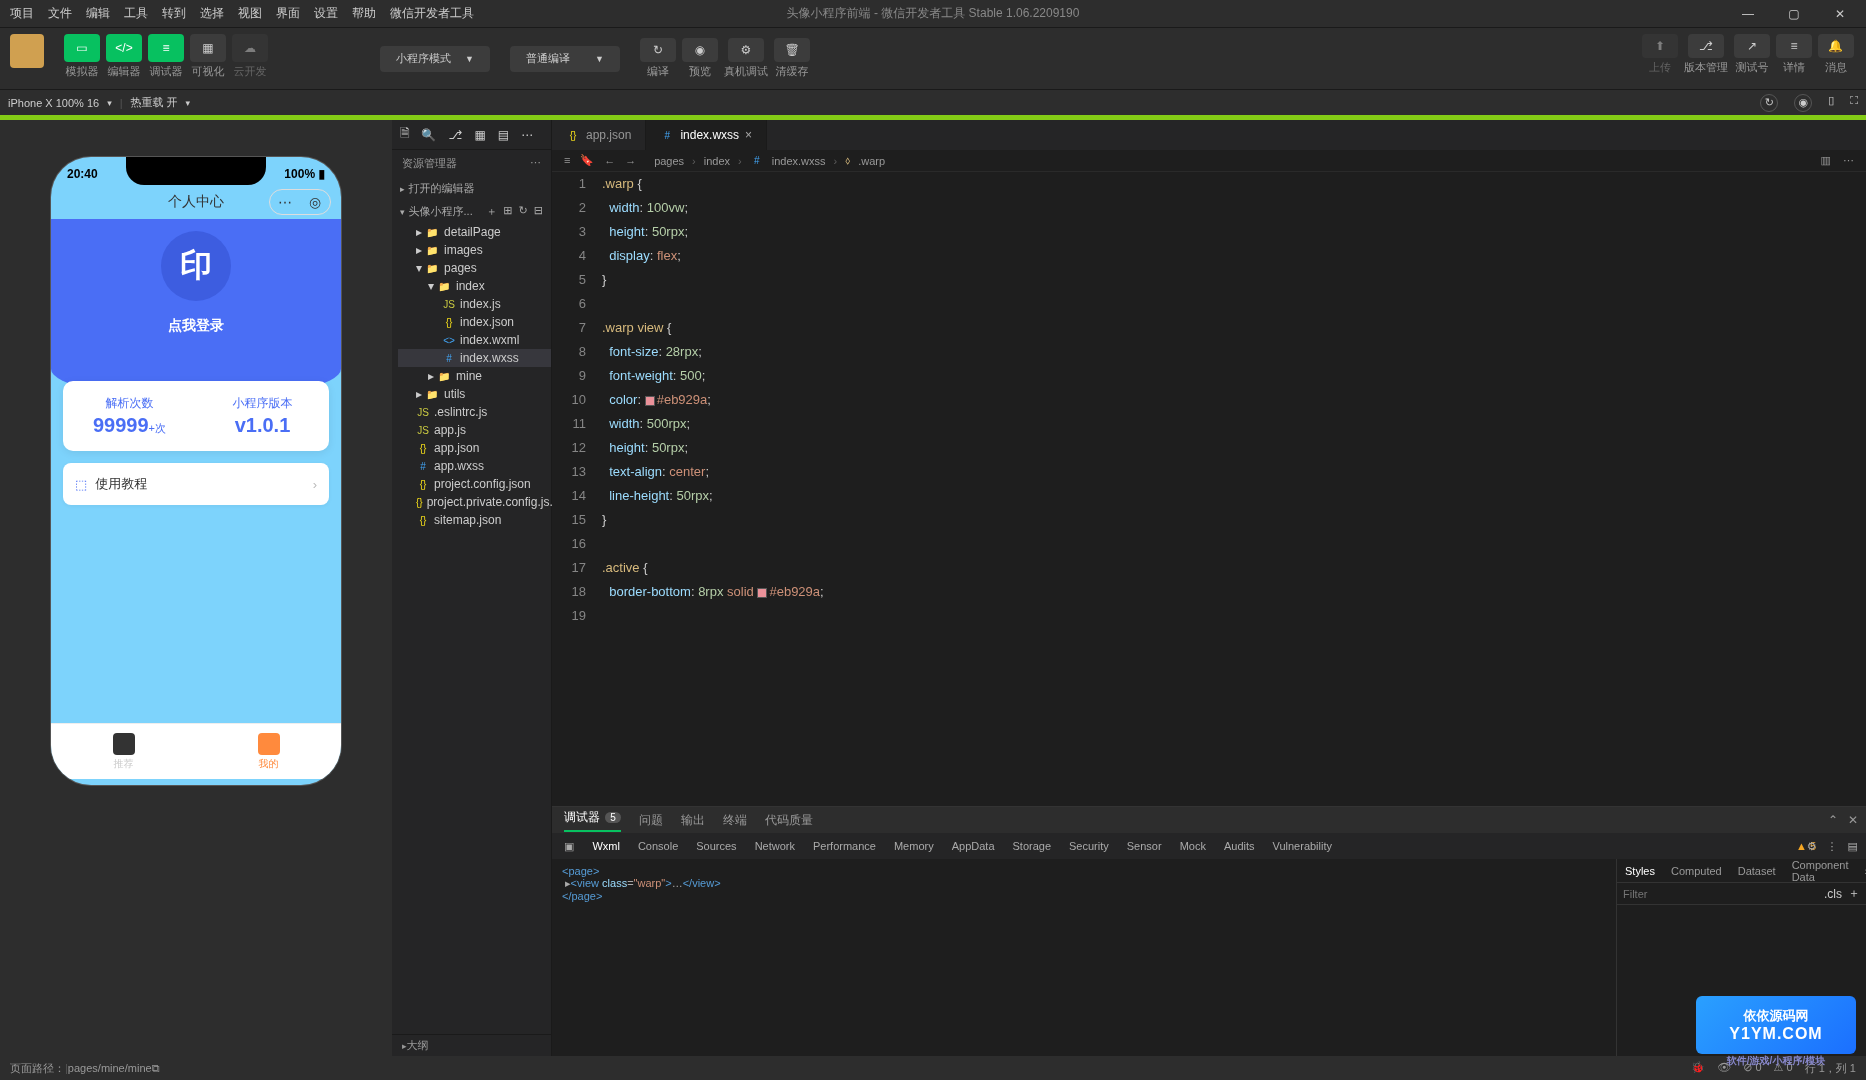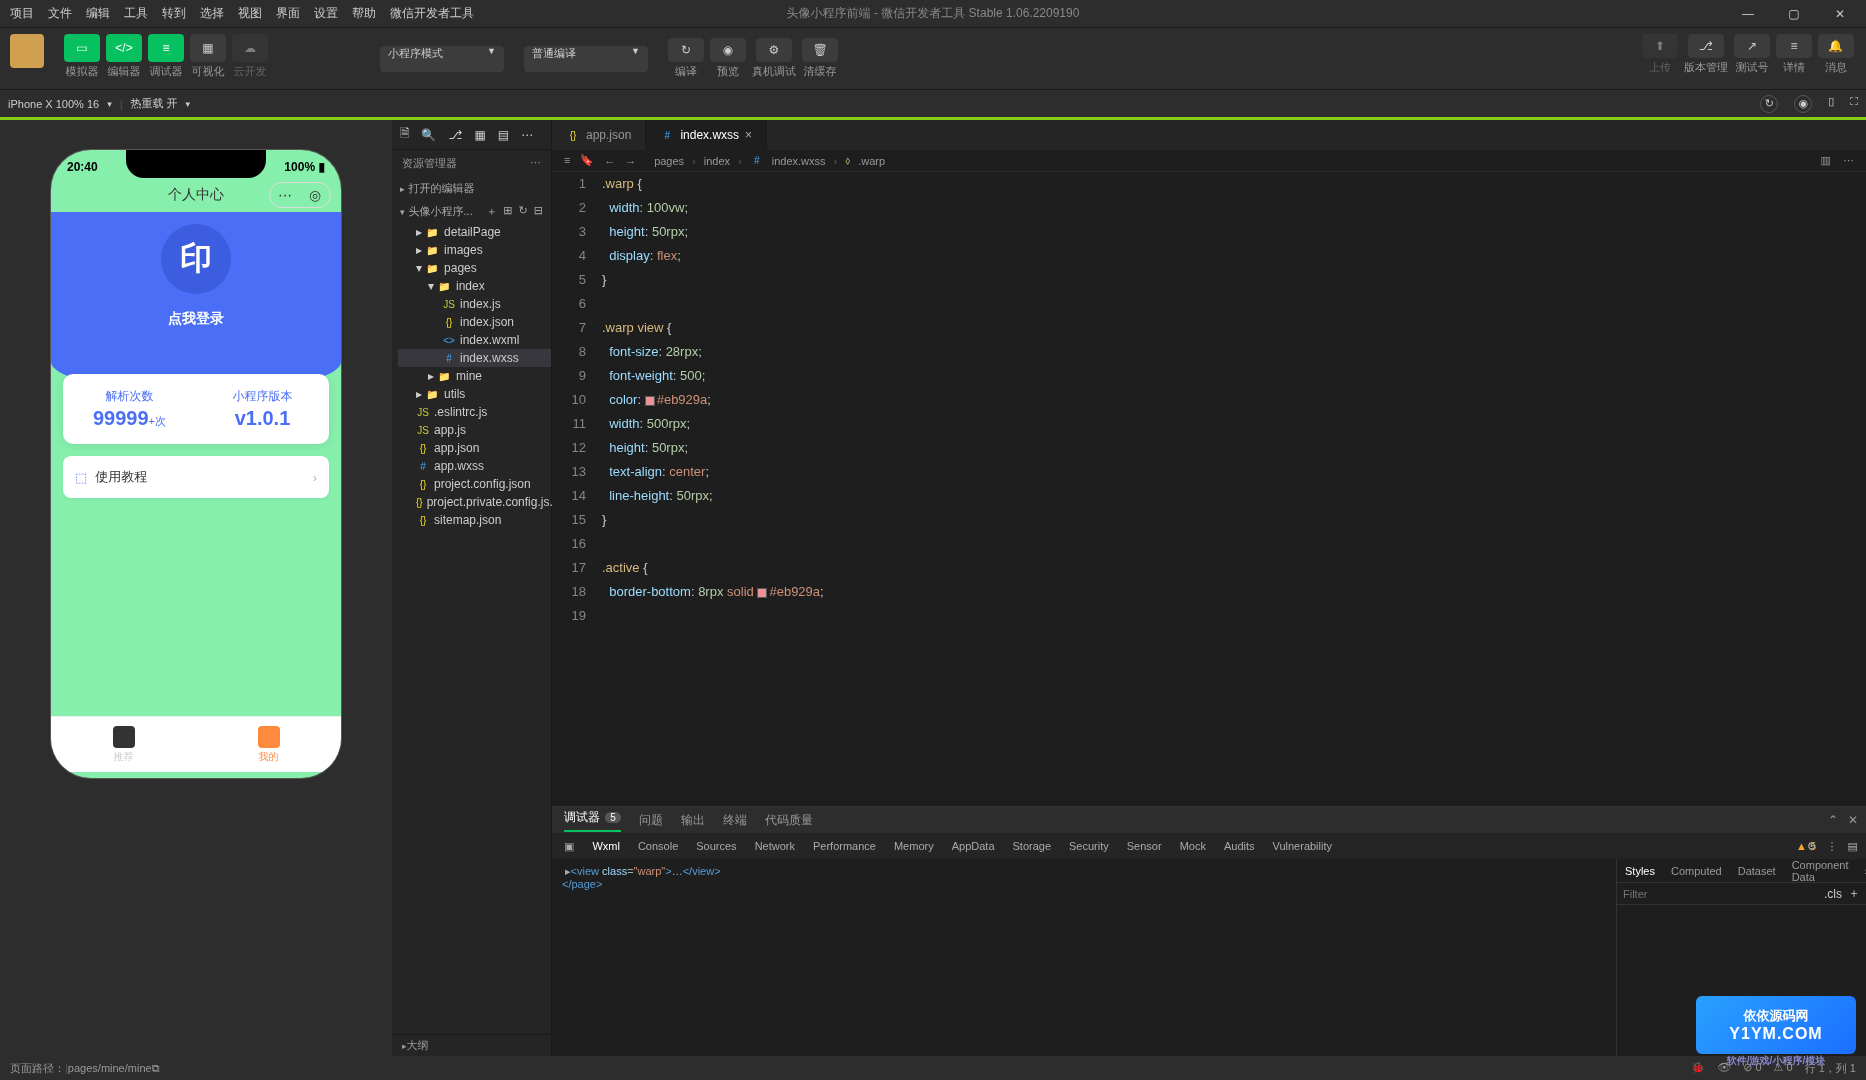--- a/index.html
+++ b/index.html
@@ -13,34 +13,34 @@
 
 
 .toolbar { height:62px; background:#2d2d2d; display:flex; align-items:flex-start; padding:6px 10px 0; border-bottom:1px solid #1a1a1a; position:relative; }
 .tb-left { display:flex; gap:6px; }
 .tb-group { display:flex; flex-direction:column; align-items:center; gap:2px; }
 .tb-btn { width:36px; height:28px; background:#3c3c3c; border-radius:4px; display:flex; align-items:center; justify-content:center; }
 .tb-btn.green { background:#07c160; color:#fff; }
 .tb-btn.dark { background:#3c3c3c; }
 .tb-label { font-size:11px; color:#999; }
 .tb-center { position:absolute; left:380px; top:10px; display:flex; gap:20px; align-items:center; }
-.tb-select { width:124px; height:26px; background:#3c3c3c; border-radius:4px; display:flex; align-items:flex-start; padding:0 8px; justify-content:space-between; color:#ccc; font-size:11px; }
+.tb-select { width:110px; height:26px; background:#3c3c3c; border-radius:4px; display:flex; align-items:center; padding:0 16px; justify-content:space-between; color:#ccc; font-size:11px; }
 .tb-right { position:absolute; right:12px; top:6px; display:flex; gap:6px; }
 .tb-right .tb-group { align-items:center; }
 .tb-sbtn { width:36px; height:24px; background:#3c3c3c; border-radius:4px; display:flex; align-items:center; justify-content:center; }
 
 
-.sim-header { height:30px; background:#2d2d2d; display:flex; align-items:center; padding:0 8px; gap:8px; font-size:11px; color:#ccc; border-bottom:3px solid #84cc16; }
+.sim-header { height:30px; background:#2d2d2d; display:flex; align-items:center; padding:0 8px; gap:8px; font-size:11px; color:#ccc; border-bottom:5px solid #84cc16; }
 .sim-header .right-icons { margin-left:auto; display:flex; gap:16px; }
 .circ { width:18px; height:18px; border-radius:50%; border:1px solid #555; display:flex; align-items:center; justify-content:center; }
 
 
 .main { display:flex; height:calc(1080px - 28px - 62px - 30px - 24px); }
 .sim-pane { width:392px; background:#2d2d2d; display:flex; flex-direction:column; align-items:center; padding-top:30px; }
-.phone { width:290px; height:628px; background:#86efac; border-radius:40px; position:relative; box-shadow:0 0 0 1px #555; overflow:hidden; }
+.phone { width:290px; height:628px; background:#7dd3fc; border-radius:40px; position:relative; box-shadow:0 0 0 1px #555; overflow:hidden;margin-top:7px; }
 .notch { position:absolute; top:0; left:50%; transform:translateX(-50%); width:140px; height:28px; background:#000; border-radius:0 0 18px 18px; z-index:5; }
 .status-bar { display:flex; justify-content:space-between; padding:10px 16px 0; font-size:12px; color:#000; font-weight:600; }
 .page-title-bar { display:flex; justify-content:center; padding:12px 0 8px; font-size:14px; color:#333; position:relative; }
 .capsule { position:absolute; right:10px; top:8px; display:flex; border:1px solid #ddd; border-radius:14px; overflow:hidden; }
 .capsule span { width:30px; height:24px; display:flex; align-items:center; justify-content:center; }
 .hero { background:#4a6ef5; height:180px; border-radius:0 0 50% 50%/0 0 30px 30px; display:flex; flex-direction:column; align-items:center; padding-top:12px; color:#fff; }
 .hero-logo { width:70px; height:70px; background:#3d5de0; border-radius:50%; display:flex; align-items:center; justify-content:center; font-size:32px; font-weight:700; color:#fff; }
 .hero-login { margin-top:16px; font-size:14px; font-weight:700; }
 .stat-card { margin:-18px 12px 0; background:#fff; border-radius:10px; box-shadow:0 2px 8px rgba(0,0,0,.08); display:flex; padding:14px 0; position:relative; z-index:2; }
 .stat { flex:1; text-align:center; }
@@ -448,20 +448,21 @@
         <span>Vulnerability</span>
         <span class="warn">▲ <span>5</span></span>
         <span style="position:absolute;right:8px;display:flex;gap:10px">
           <span>⚙</span>
           <span>⋮</span>
           <span>▤</span>
         </span>
       </div>
       <div class="dt-body">
         <div class="dt-dom">
+          <div><span class="tag">&lt;page&gt;</span></div>
           <div>&nbsp;▸<span class="tag">&lt;view</span> <span class="attr">class</span>=<span class="str">"warp"</span><span class="tag">&gt;</span>…<span class="tag">&lt;/view&gt;</span></div>
           <div><span class="tag">&lt;/page&gt;</span></div>
         </div>
         <div class="dt-side">
           <div class="dt-side-tabs">
             <span class="active">Styles</span>
             <span>Computed</span>
             <span>Dataset</span>
             <span>Component Data</span>
             <span style="margin-left:auto">»</span>

